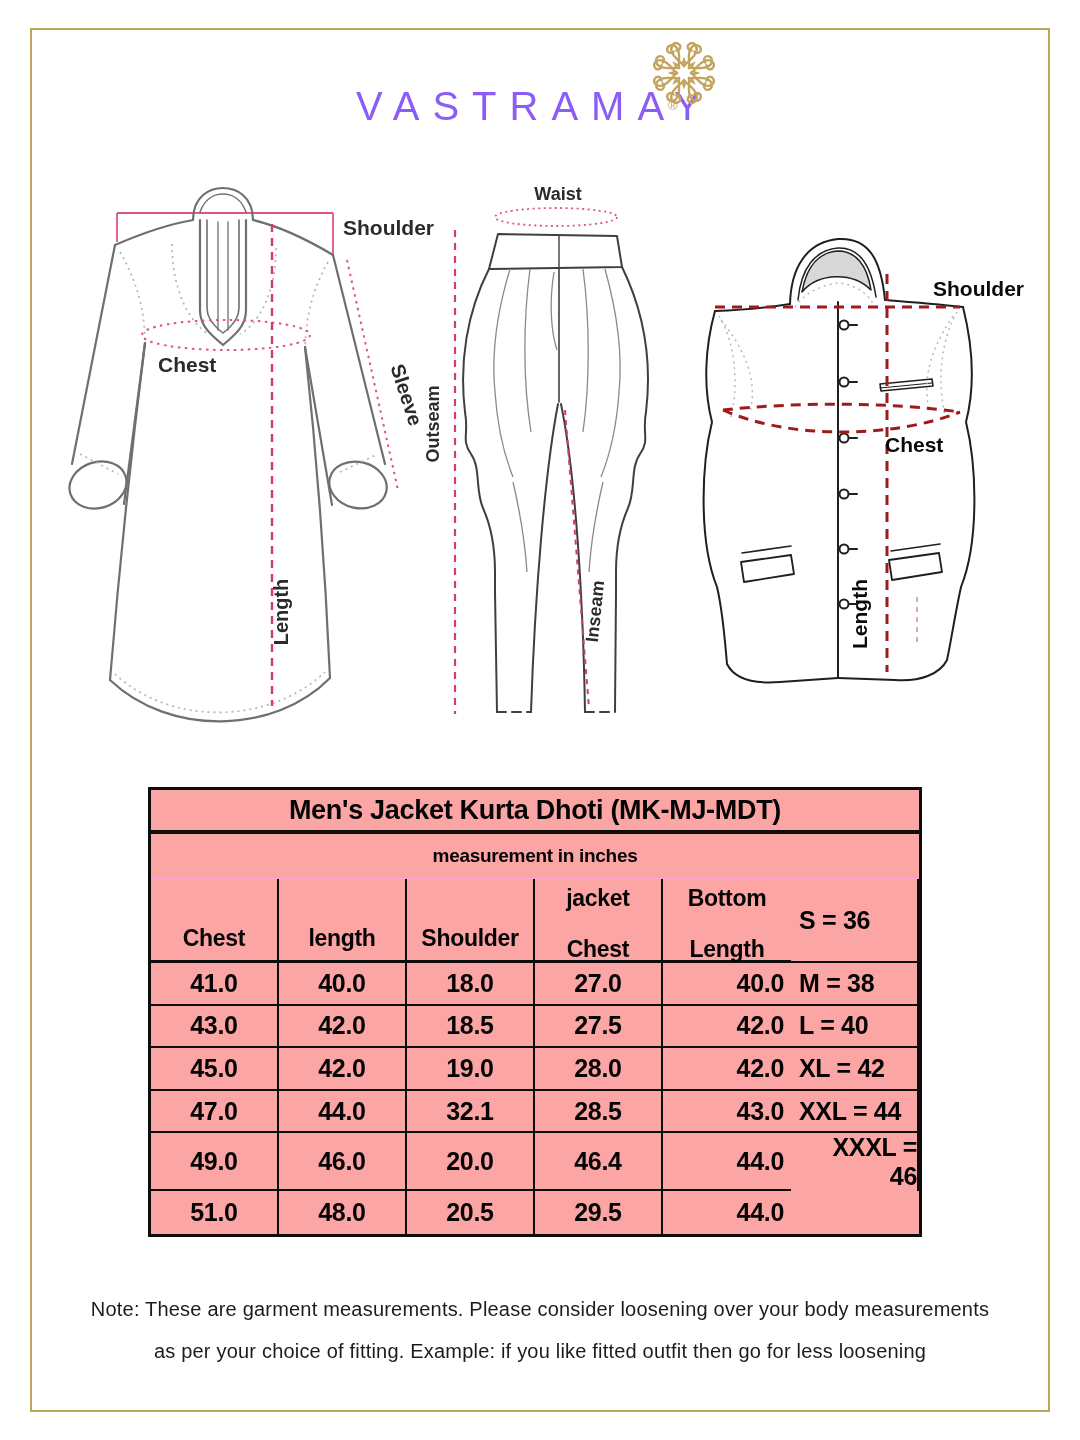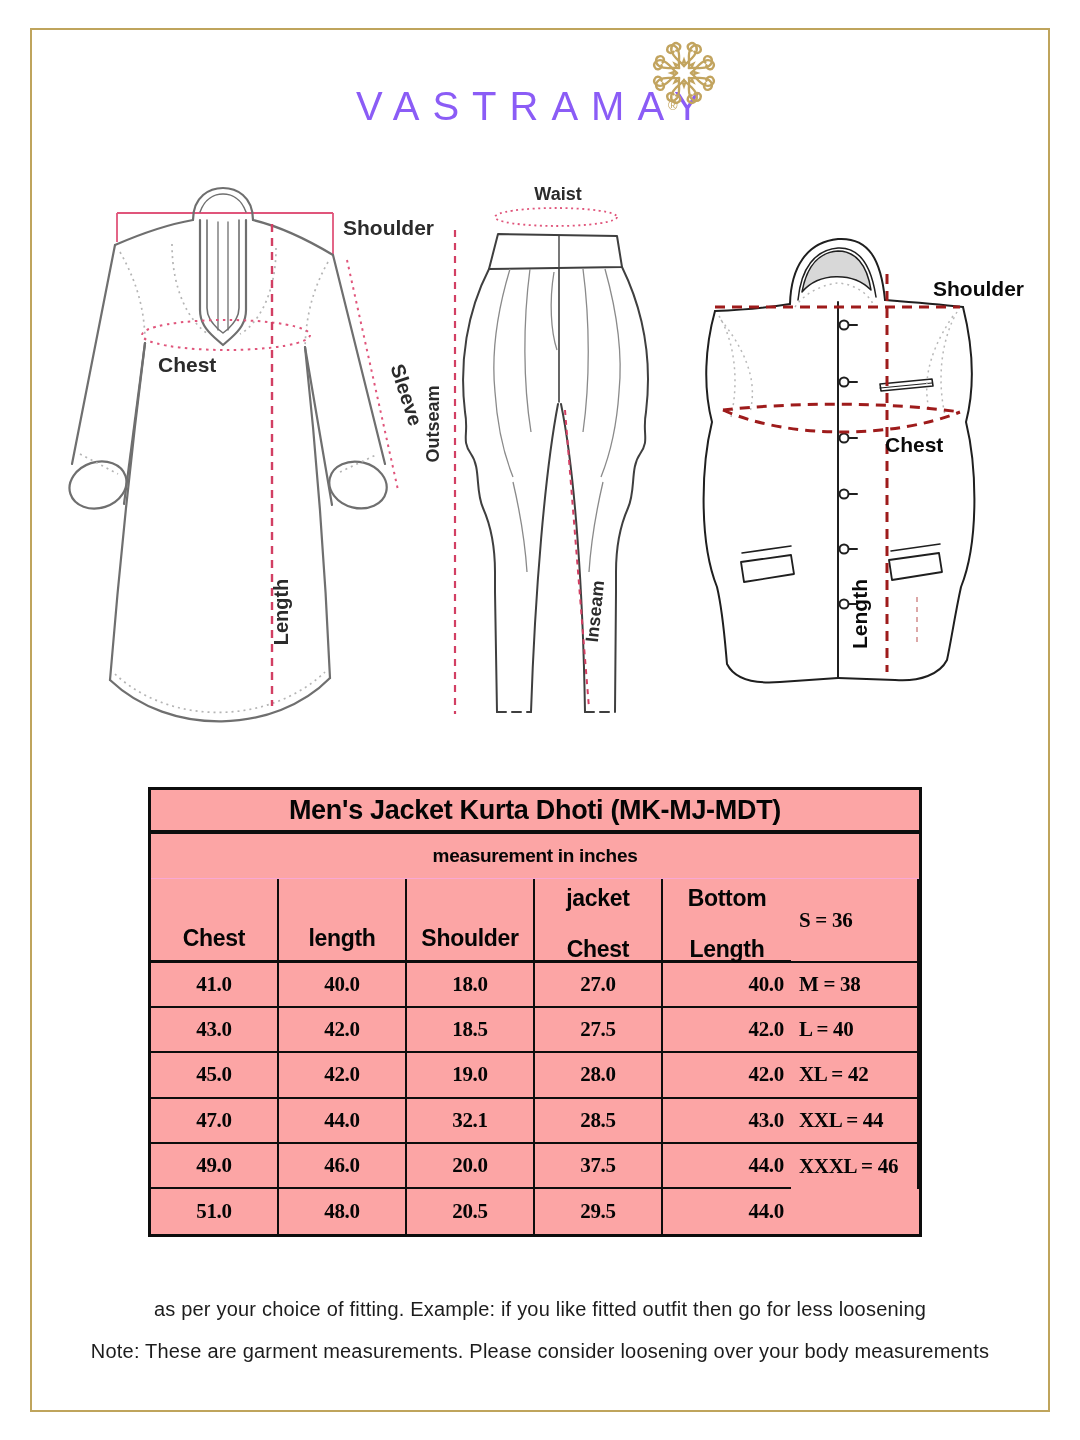--- a/index.html
+++ b/index.html
@@ -35,21 +35,21 @@
         font-size:27px;border-bottom:4px solid #0d0d0d;}
   .t-sub{grid-column:1/-1;display:flex;align-items:center;justify-content:center;
         font-size:19px;border-bottom:1px solid #f9a8d4;}
   .th{border-right:2px solid #0d0d0d;border-bottom:3px solid #0d0d0d;
         display:flex;flex-direction:column;justify-content:flex-end;
         align-items:center;font-size:23px;padding:6px 4px 8px 4px;gap:24px;}
   .th.two{justify-content:space-between;}
   .th:nth-of-type(8){}
   .th-last{border-right:none !important;}
   .td{border-right:2px solid #0d0d0d;border-bottom:2.5px solid #0d0d0d;
-        display:flex;align-items:center;justify-content:center;font-size:21px;font-family:Liberation Serif, serif;}
+        display:flex;align-items:center;justify-content:center;font-size:25px;}
   .td.size{justify-content:flex-start;padding-left:8px;}
   .td.right{justify-content:flex-end;padding-right:7px;}
   .td.col-last{border-right:none;}
   .row-last{border-bottom:none !important;text-align:right;}
 
   
   #note{position:absolute;left:40px;top:1288px;width:1000px;text-align:center;
         font-size:20px;color:#1c1c1c;line-height:42px;letter-spacing:0.2px;}
 </style>
 </head>
@@ -270,28 +270,28 @@
     <div class="td">47.0</div>
     <div class="td">44.0</div>
     <div class="td">32.1</div>
     <div class="td">28.5</div>
     <div class="td right col-last">43.0</div>
 
     <div class="td size">XXL = 44</div>
     <div class="td">49.0</div>
     <div class="td">46.0</div>
     <div class="td">20.0</div>
-    <div class="td">37.5</div>
+    <div class="td">46.4</div>
     <div class="td right col-last">44.0</div>
 
     <div class="td size row-last">XXXL = 46</div>
     <div class="td row-last">51.0</div>
     <div class="td row-last">48.0</div>
     <div class="td row-last">20.5</div>
     <div class="td row-last">29.5</div>
     <div class="td right col-last row-last">44.0</div>
   </div>
 
   <div id="note">
+    <div>Note: These are garment measurements. Please consider loosening over your body measurements</div>
     <div>as per your choice of fitting. Example: if you like fitted outfit then go for less loosening</div>
-    <div>Note: These are garment measurements. Please consider loosening over your body measurements</div>
   </div>
 </div>
 
 </body></html>

